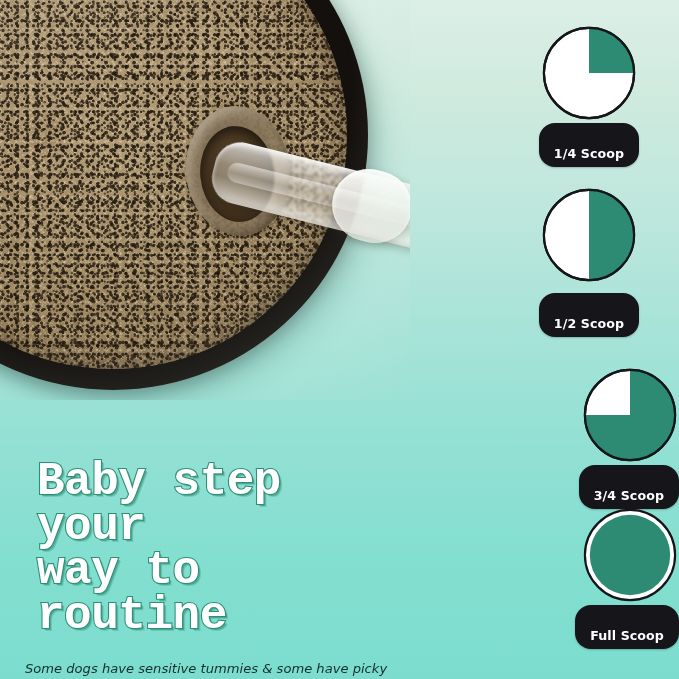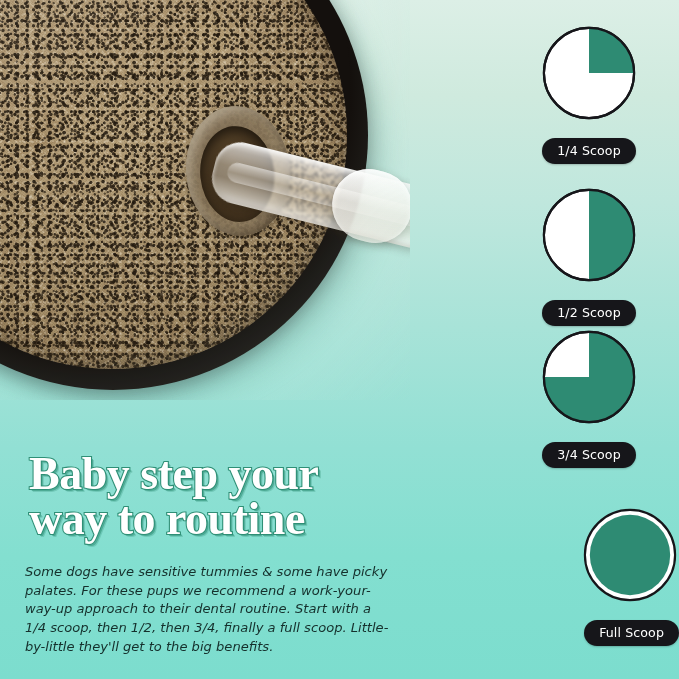--- a/index.html
+++ b/index.html
@@ -204,22 +204,22 @@
   }
 
   
   .copy-block {
     position: absolute;
     left: 25px;
     top: 448px;
     width: 390px;
   }
   .headline {
-    margin: 4px;
-    font-family: Liberation Serif, serif;
+    margin: 12px;
+    font-family: Liberation Mono, monospace;
     font-weight: 700;
     font-size: 46px;
     line-height: 0.97;
     letter-spacing: -0.5px;
     color: #ffffff;
     -webkit-text-stroke: 2.2px #2f8f76;
     paint-order: stroke fill;
     text-shadow:
       2px 2px 0 rgba(47,143,118,0.55),
       3px 3px 0 rgba(47,143,118,0.28);
@@ -245,40 +245,40 @@
   }
   .dial-item {
     position: absolute;
     left: 0;
     width: 180px;
     display: flex;
     flex-direction: column;
     align-items: center;
   }
   .dial-item.i0 { top: 24px; }
-  .dial-item.i1 { top: 186px; }
-  .dial-item.i2 { top: 328px; }
+  .dial-item.i1 { top: 186px; gap: 8px; }
+  .dial-item.i2 { top: 366px; align-items: flex-end; }
   .dial-item.i3 { top: 506px; align-items: flex-end; }
 
   .dial {
     position: relative;
     width: 98px;
     height: 98px;
   }
   .dial-svg { display: block; width: 98px; height: 98px; }
 
   .pill {
-    margin-top: 16px;
+    margin-top: 1px;
     background: #16161a;
     color: #ffffff;
     font-family: "DejaVu Sans", "Liberation Sans", sans-serif;
     font-size: 12.6px;
-    font-weight: 400;
+    font-weight: 700;
     letter-spacing: 0.1px;
-    padding: 5px 15px 6px 15px;
+    padding: 23px 15px 6px 15px;
     border-radius: 16px;
     white-space: nowrap;
     box-shadow: 0 1px 2px rgba(0,0,0,0.22);
   }
 </style>
 </head>
 <body>
 
 <div id="infographic">
 

